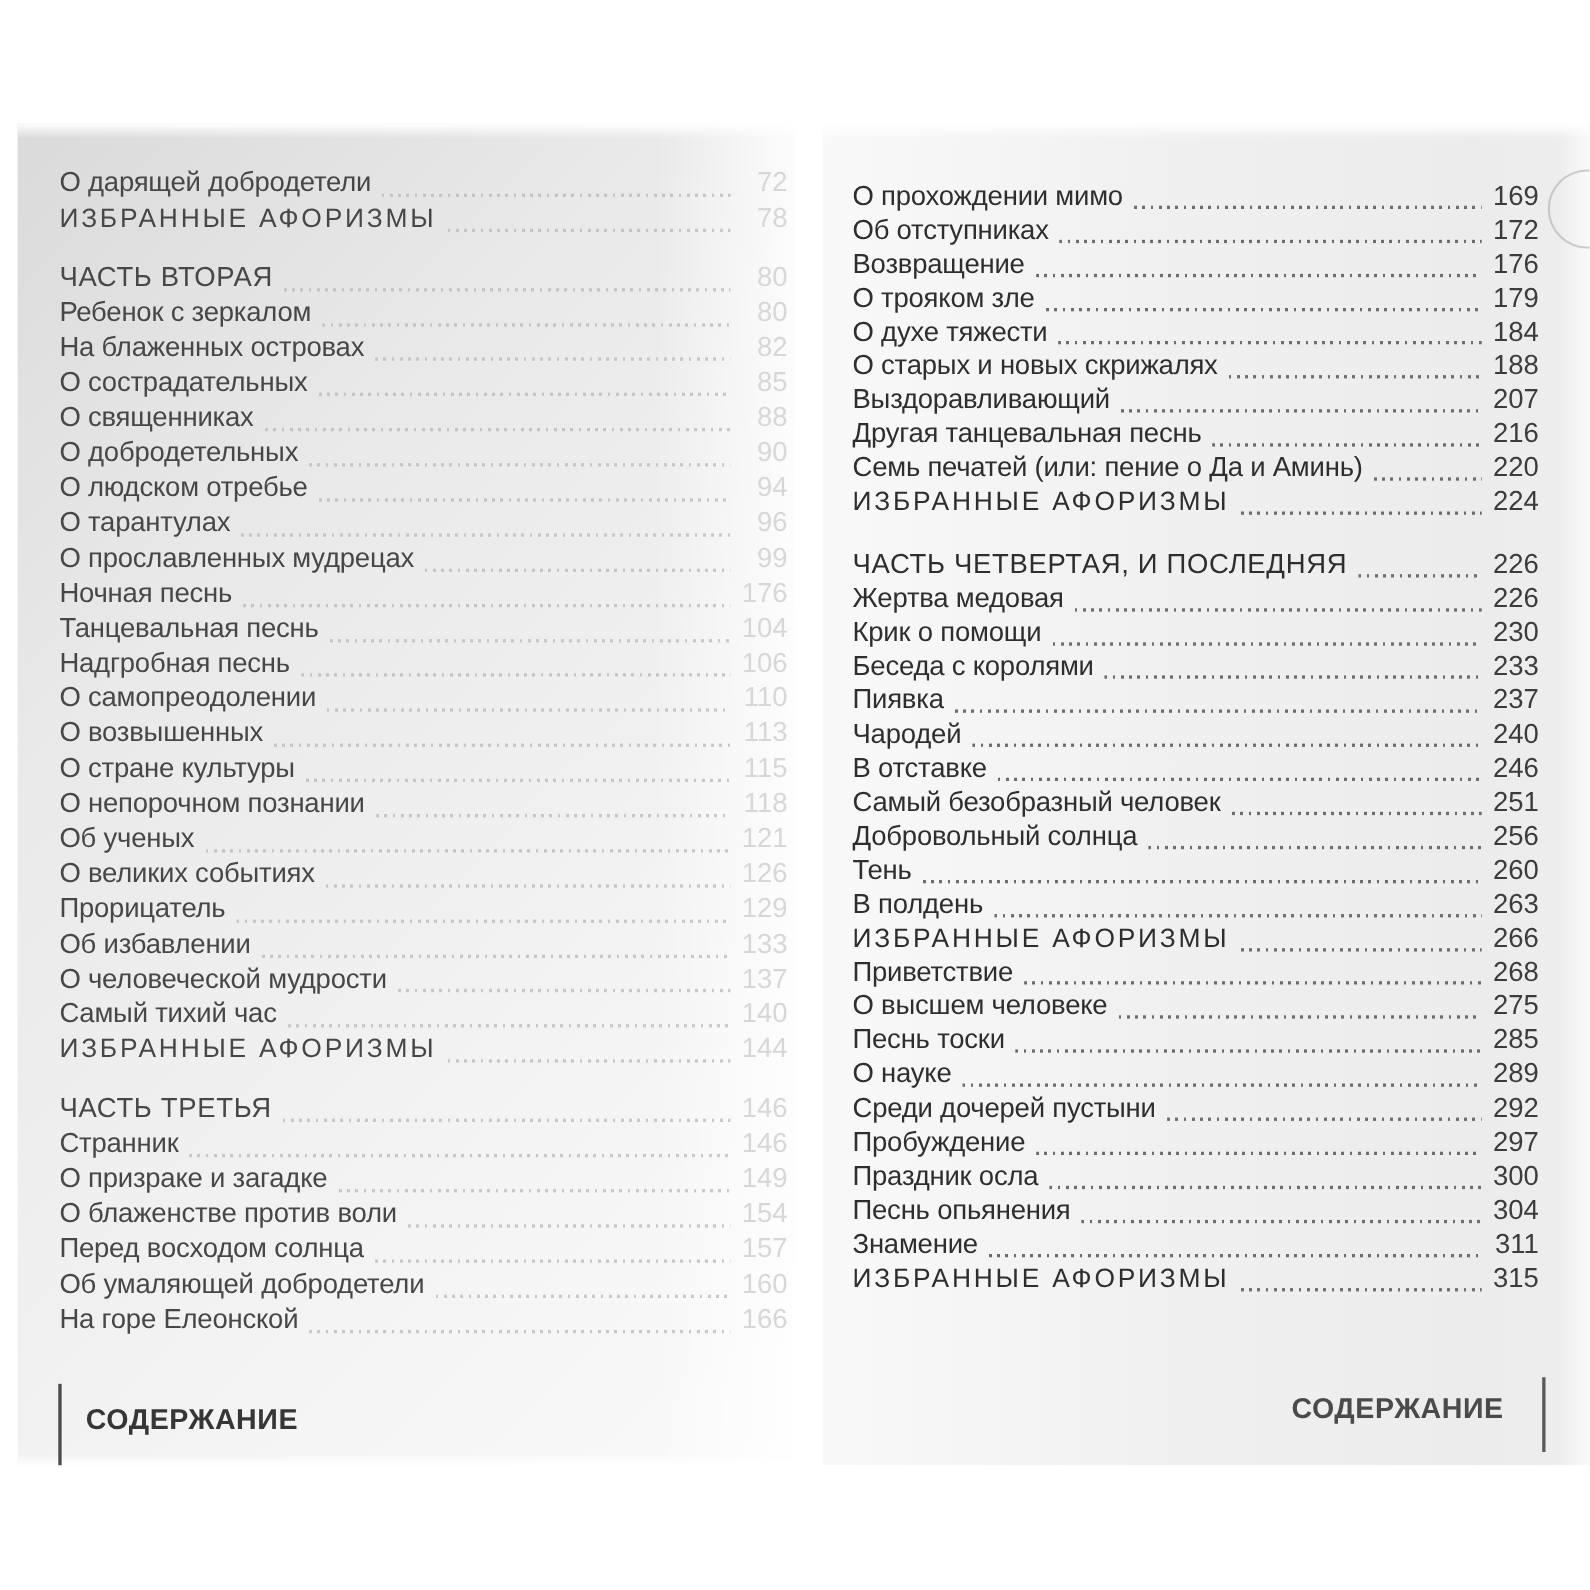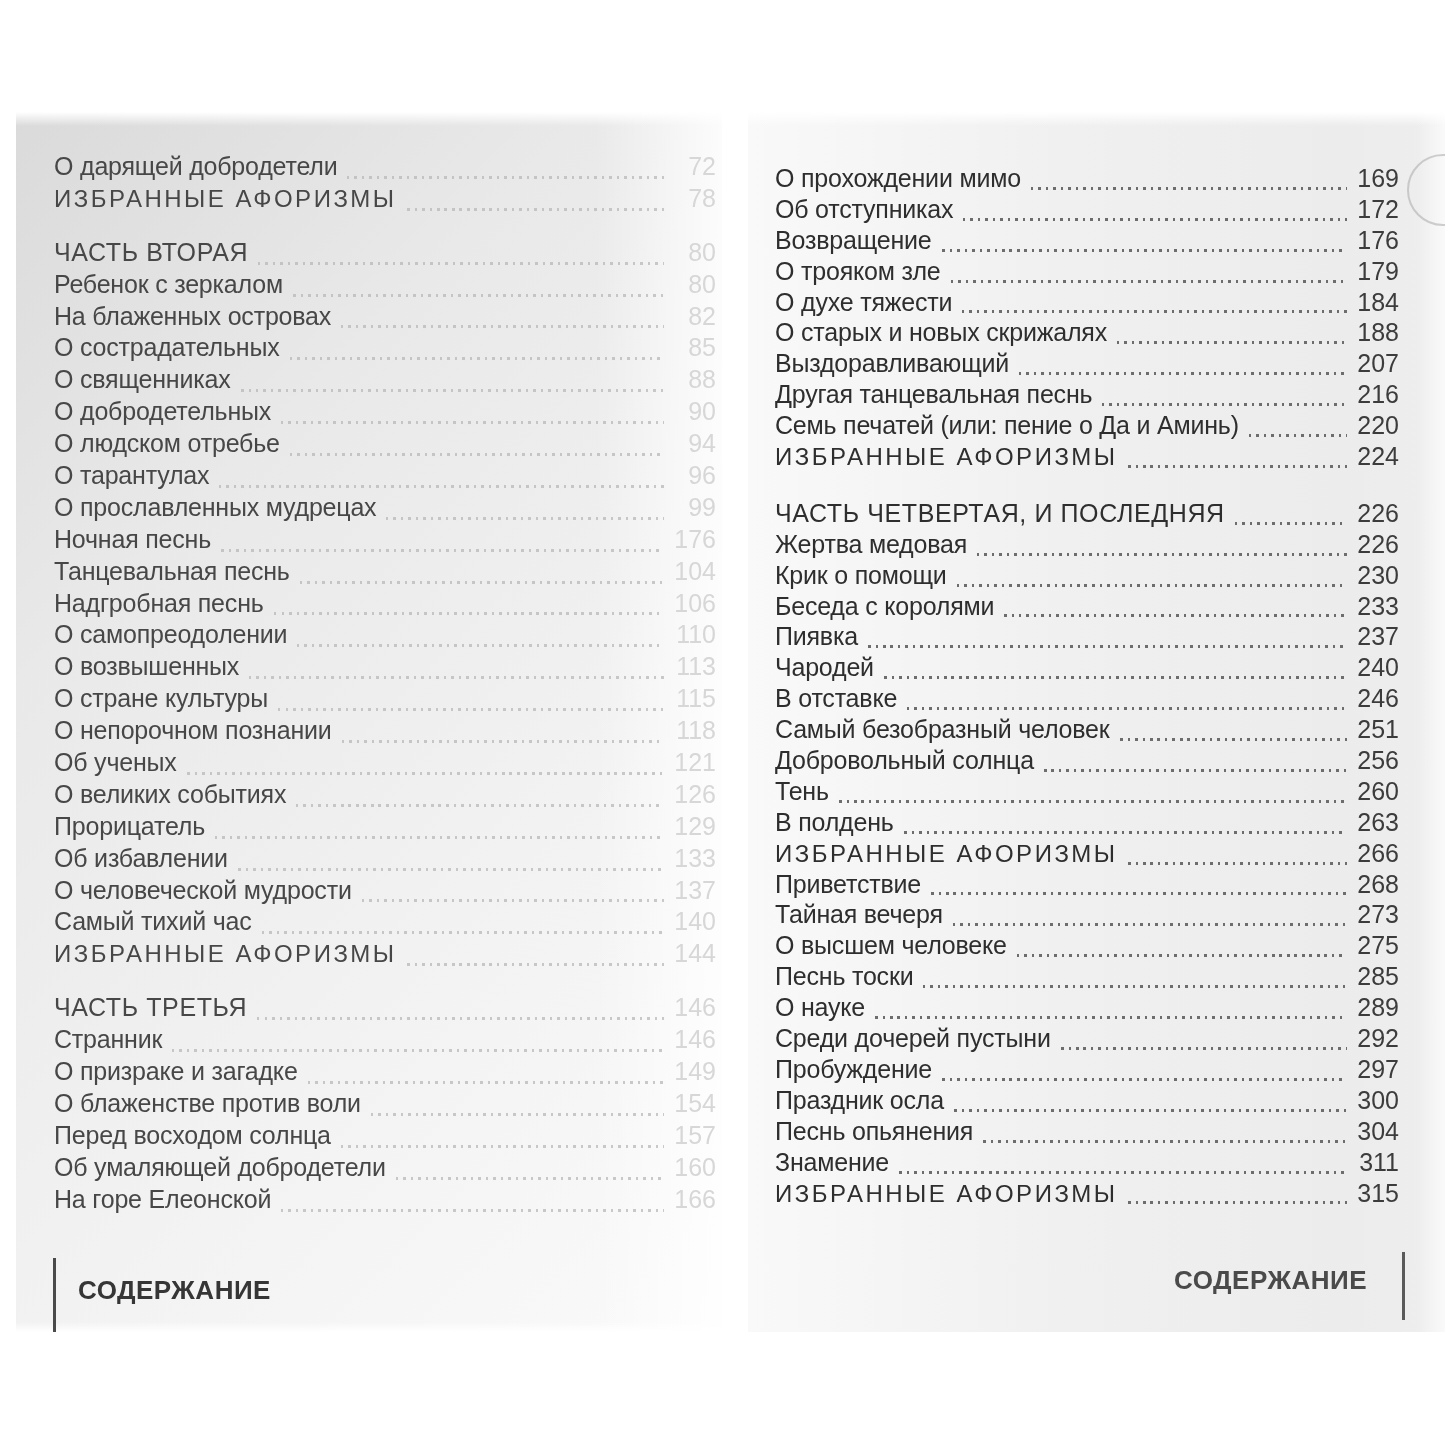--- a/index.html
+++ b/index.html
@@ -347,25 +347,20 @@
         <span class="t">ИЗБРАННЫЕ АФОРИЗМЫ</span>
         <span class="leader"></span>
         <span class="n">266</span>
       </div>
       <div class="row entry">
         <span class="t">Приветствие</span>
         <span class="leader"></span>
         <span class="n">268</span>
       </div>
       <div class="row entry">
-        <span class="t">Тайная вечеря</span>
-        <span class="leader"></span>
-        <span class="n">273</span>
-      </div>
-      <div class="row entry">
         <span class="t">О высшем человеке</span>
         <span class="leader"></span>
         <span class="n">275</span>
       </div>
       <div class="row entry">
         <span class="t">Песнь тоски</span>
         <span class="leader"></span>
         <span class="n">285</span>
       </div>
       <div class="row entry">

